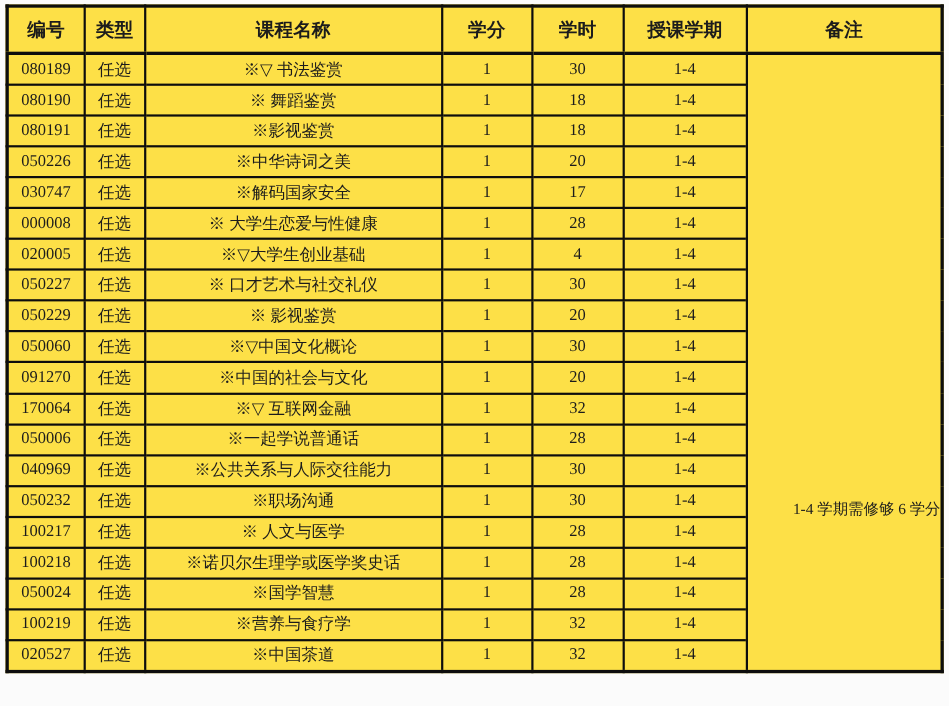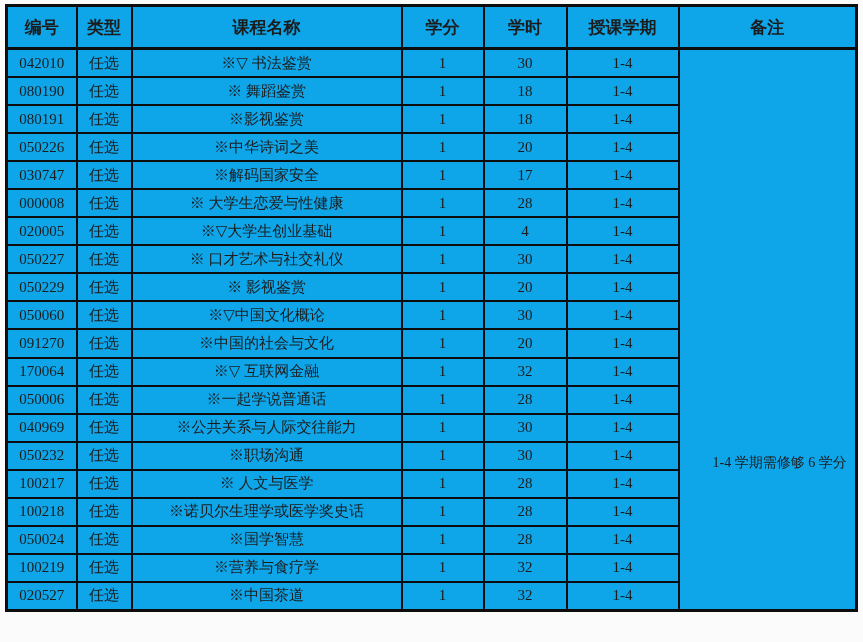--- a/index.html
+++ b/index.html
@@ -18,21 +18,21 @@
   .table-wrap {
     position: absolute;
     left: 5px;
     top: 4px;
   }
   table.course-table {
     border-collapse: collapse;
     table-layout: fixed;
     width: 850px;
     height: 608px;
-    background: #0ea5e9;
+    background: #fde047;
     border: 3px solid #0d0d0d;
   }
   .course-table th,
   .course-table td {
     border: 2px solid #0d0d0d;
     text-align: center;
     vertical-align: middle;
     padding: 0;
     overflow: hidden;
     white-space: nowrap;
@@ -49,21 +49,21 @@
     font-size: 15px;
   }
   .course-table td.remarks-cell {
     vertical-align: top;
     white-space: normal;
   }
   .remarks-text {
     margin-top: 404px;
     font-size: 14px;
     white-space: nowrap;
-    text-align: left;
+    text-align: right;
     padding-left: 33px;
   }
 </style>
 </head>
 <body>
 
 <div class="table-wrap">
   <table class="course-table">
     <colgroup>
       <col style="width:70px">
@@ -80,21 +80,21 @@
         <th>类型</th>
         <th>课程名称</th>
         <th>学分</th>
         <th>学时</th>
         <th>授课学期</th>
         <th>备注</th>
       </tr>
     </thead>
     <tbody id="table-body">
         <tr>
-    <td>042010</td>
+    <td>080189</td>
     <td>任选</td>
     <td>※▽ 书法鉴赏</td>
     <td>1</td>
     <td>30</td>
     <td>1-4</td>
   <td class="remarks-cell" rowspan="20">
             <div class="remarks-text">1-4 学期需修够 6 学分</div>
           </td>
         </tr>
         <tr>

